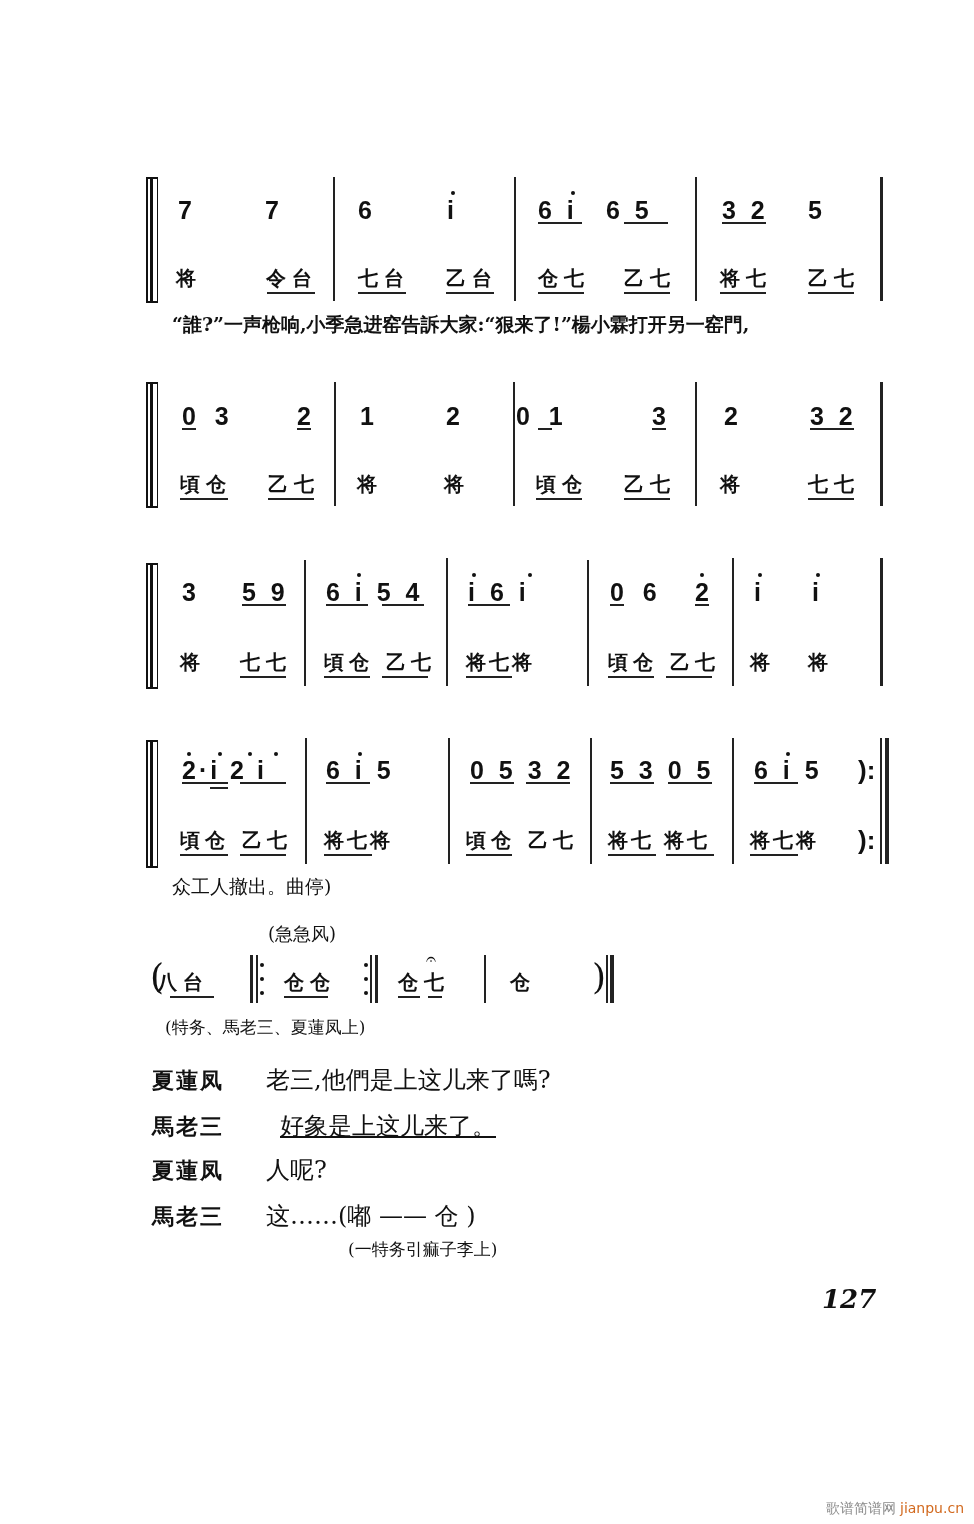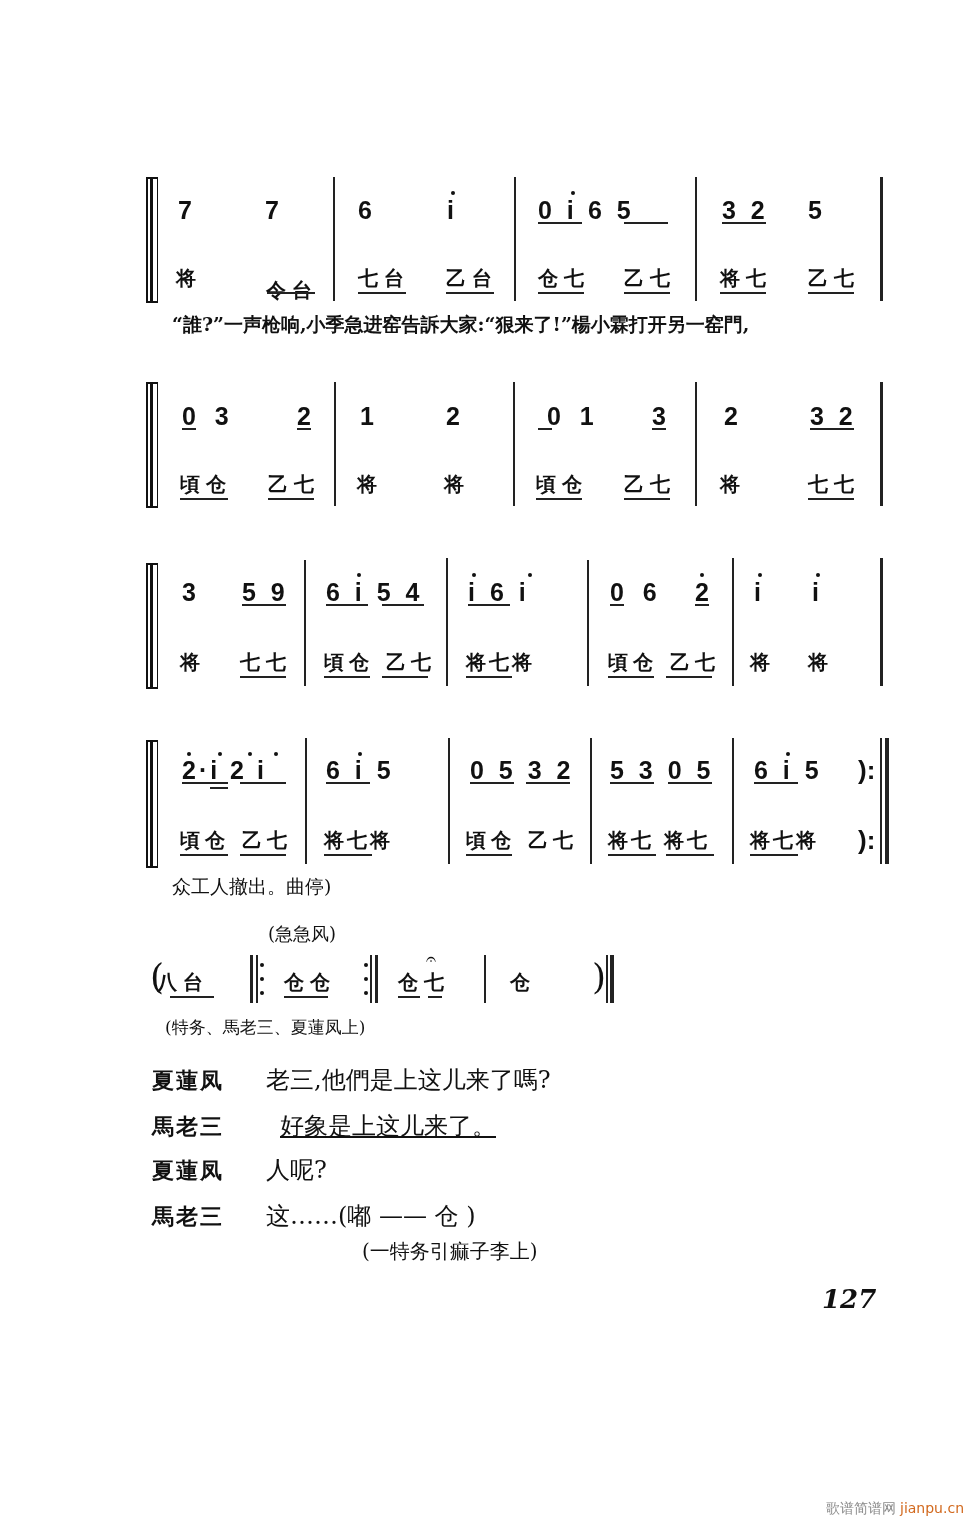--- a/index.html
+++ b/index.html
@@ -28,35 +28,35 @@
 <div>
   <div class="bracket" style="left:146px;top:177px;height:122px;"></div>
   <div class="bar" style="left:333px;top:177px;height:124px;"></div>
   <div class="bar" style="left:514px;top:177px;height:124px;"></div>
   <div class="bar" style="left:695px;top:177px;height:124px;"></div>
   <div class="bar barthick" style="left:880px;top:177px;height:124px;"></div>
 
   <span class="note" style="left:178px;top:196px;">7</span>
   <span class="note" style="left:265px;top:196px;">7</span>
   <span class="perc" style="left:176px;top:266px;">将</span>
-  <span class="perc" style="left:266px;top:266px;letter-spacing:6px;margin-top:12px;">令台</span>
+  <span class="perc" style="left:266px;top:266px;letter-spacing:6px;">令台</span>
   <div class="ul" style="left:267px;top:292px;width:48px;"></div>
 
   <span class="note" style="left:358px;top:196px;">6</span>
   <span class="note" style="left:447px;top:196px;">i</span>
   <div class="dot" style="left:451px;top:191px;"></div>
   <span class="perc" style="left:358px;top:266px;letter-spacing:6px;">七台</span>
   <span class="perc" style="left:446px;top:266px;letter-spacing:6px;">乙台</span>
   <div class="ul" style="left:358px;top:292px;width:48px;"></div>
   <div class="ul" style="left:446px;top:292px;width:48px;"></div>
 
-  <span class="note" style="left:538px;top:196px;letter-spacing:4px;">0 i</span>
+  <span class="note" style="left:538px;top:196px;letter-spacing:4px;">6 i</span>
   <div class="dot" style="left:571px;top:191px;"></div>
   <div class="ul" style="left:538px;top:222px;width:44px;"></div>
-  <span class="note" style="left:588px;top:196px;letter-spacing:4px;">6 5</span>
+  <span class="note" style="left:606px;top:196px;letter-spacing:4px;">6 5</span>
   <div class="ul" style="left:624px;top:222px;width:44px;"></div>
   <span class="perc" style="left:538px;top:266px;letter-spacing:6px;">仓七</span>
   <span class="perc" style="left:624px;top:266px;letter-spacing:6px;">乙七</span>
   <div class="ul" style="left:538px;top:292px;width:46px;"></div>
   <div class="ul" style="left:624px;top:292px;width:46px;"></div>
 
   <span class="note" style="left:722px;top:196px;letter-spacing:4px;">3 2</span>
   <div class="ul" style="left:722px;top:222px;width:44px;"></div>
   <span class="note" style="left:808px;top:196px;">5</span>
   <span class="perc" style="left:720px;top:266px;letter-spacing:6px;">将七</span>
@@ -81,21 +81,21 @@
   <span class="perc" style="left:180px;top:472px;letter-spacing:6px;">頃仓</span>
   <span class="perc" style="left:268px;top:472px;letter-spacing:6px;">乙七</span>
   <div class="ul" style="left:180px;top:498px;width:48px;"></div>
   <div class="ul" style="left:268px;top:498px;width:46px;"></div>
 
   <span class="note" style="left:360px;top:402px;">1</span>
   <span class="note" style="left:446px;top:402px;">2</span>
   <span class="perc" style="left:357px;top:472px;">将</span>
   <span class="perc" style="left:444px;top:472px;">将</span>
 
-  <span class="note" style="left:547px;top:402px;letter-spacing:6px;text-align:center;">0 1</span>
+  <span class="note" style="left:516px;top:402px;letter-spacing:6px;text-align:center;">0 1</span>
   <div class="ul" style="left:538px;top:428px;width:14px;"></div>
   <span class="note" style="left:652px;top:402px;">3</span>
   <div class="ul" style="left:652px;top:428px;width:14px;"></div>
   <span class="perc" style="left:536px;top:472px;letter-spacing:6px;">頃仓</span>
   <span class="perc" style="left:624px;top:472px;letter-spacing:6px;">乙七</span>
   <div class="ul" style="left:536px;top:498px;width:46px;"></div>
   <div class="ul" style="left:624px;top:498px;width:46px;"></div>
 
   <span class="note" style="left:724px;top:402px;">2</span>
   <span class="note" style="left:810px;top:402px;letter-spacing:4px;">3 2</span>
@@ -249,21 +249,21 @@
     <span class="line" style="left:280px;top:1110px;text-decoration:underline;">好象是上这儿来了。</span>
   </div>
   <div>
     <span class="role" style="left:152px;top:1156px;">夏蓮凤</span>
     <span class="line" style="left:266px;top:1154px;">人呢?</span>
   </div>
   <div>
     <span class="role" style="left:152px;top:1202px;">馬老三</span>
     <span class="line" style="left:266px;top:1200px;">这……(嘟 —— 仓 )</span>
   </div>
-  <span class="text" style="left:362px;top:1238px;font-size:20px;">(一特务引痲子李上)</span>
+  <span class="text" style="left:348px;top:1238px;font-size:17px;">(一特务引痲子李上)</span>
 </div>
 
 <span class="pagenum" style="left:822px;top:1284px;">127</span>
 
 <div style="position:absolute;left:826px;top:1500px;">
   <span class="wm" style="left:0;top:0;color:#8a8a8a;font-family:'DejaVu Serif',serif;">歌谱简谱网</span>
   <span class="wm" style="left:74px;top:0;color:#d2691e;font-family:'DejaVu Sans',sans-serif;">jianpu.cn</span>
 </div>
 
 </body></html>

